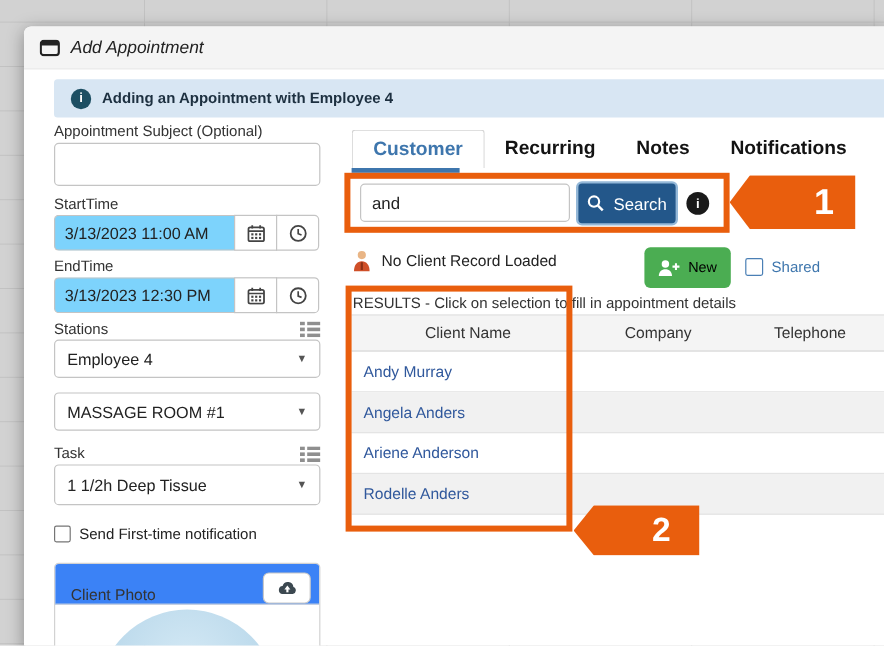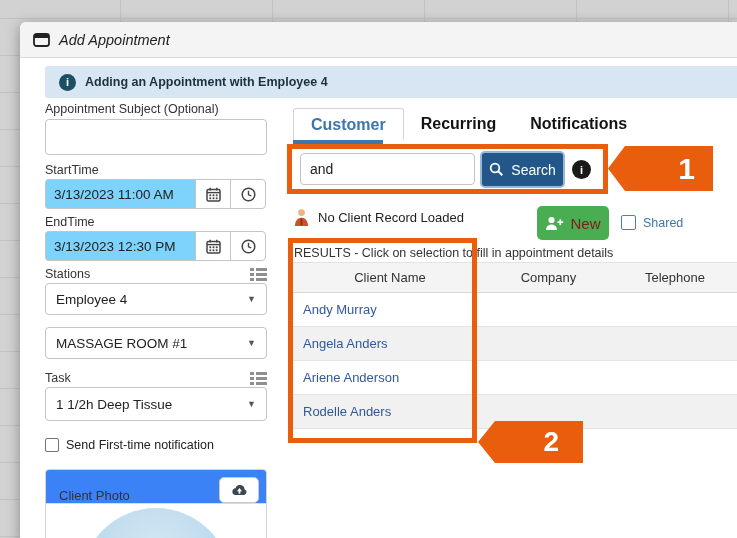--- a/index.html
+++ b/index.html
@@ -132,22 +132,22 @@
     border-radius:50%; background:#1a1a1a; color:#fff; font-weight:bold;
     font-size:11px; display:flex; align-items:center; justify-content:center;
     cursor:pointer;
   }
 
   
   .client-status { position:absolute; left:273px; top:186px; display:flex; align-items:center; gap:8px; }
   .client-status-text { font-size:13px; color:#222; }
   .new-btn {
     position:absolute; left:517px; top:184px; width:72px; height:34px;
-    background:#4bad52; border:none; border-radius:5px; color:#7f1d1d;
-    font-size:15px; display:flex; align-items:center; justify-content:center;
+    background:#4bad52; border:none; border-radius:5px; color:#000000;
+    font-size:12px; display:flex; align-items:center; justify-content:center;
     gap:6px; cursor:pointer; font-family:"Liberation Sans", sans-serif;
   }
   .shared-row { position:absolute; left:601px; top:193px; display:flex; align-items:center; gap:7px; }
   .chk-blue { width:15px; height:15px; border:1.5px solid #4a7fb5; border-radius:2px; background:#fff; cursor:pointer; }
   .shared-lbl { font-size:12.5px; color:#3e76ad; }
 
   
   .results-caption { position:absolute; left:274px; top:224px; font-size:12.5px; color:#333; }
   .rtable { position:absolute; left:273px; top:240px; right:0; }
   .rhead {
@@ -332,20 +332,21 @@
       </div>
       <div class="photo-body">
         <div class="avatar-circle"></div>
       </div>
     </div>
   </div>
 
   <div class="tabs">
     <div class="tab active">Customer</div>
     <div class="tab">Recurring</div>
+    <div class="tab">Notes</div>
     <div class="tab">Notifications</div>
   </div>
   <div class="tab-underline"></div>
 
   <input class="search-input" value="and" style="">
   <button class="search-btn">
     <span>
       <svg width="15" height="15" viewBox="0 0 15 15">
         <circle cx="6" cy="6" r="4.3" fill="none" stroke="#fff" stroke-width="1.8"></circle>
         <line x1="9.3" y1="9.3" x2="13.3" y2="13.3" stroke="#fff" stroke-width="2"></line>

